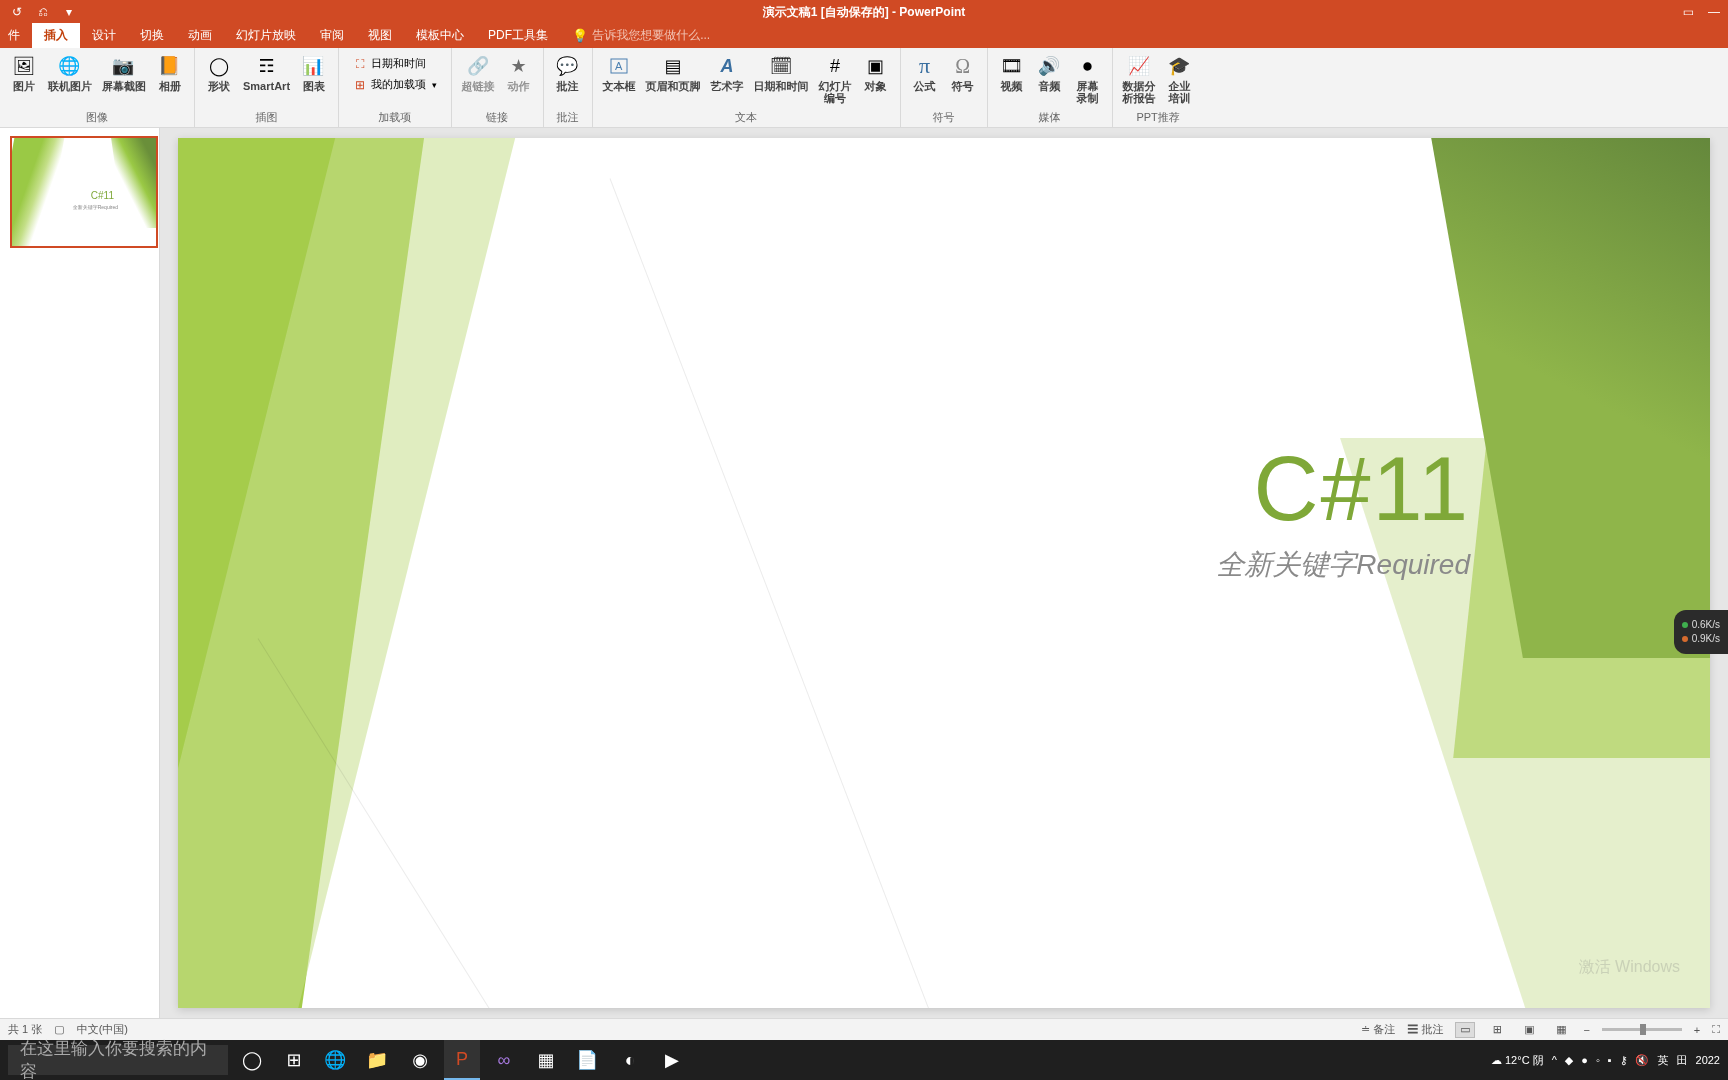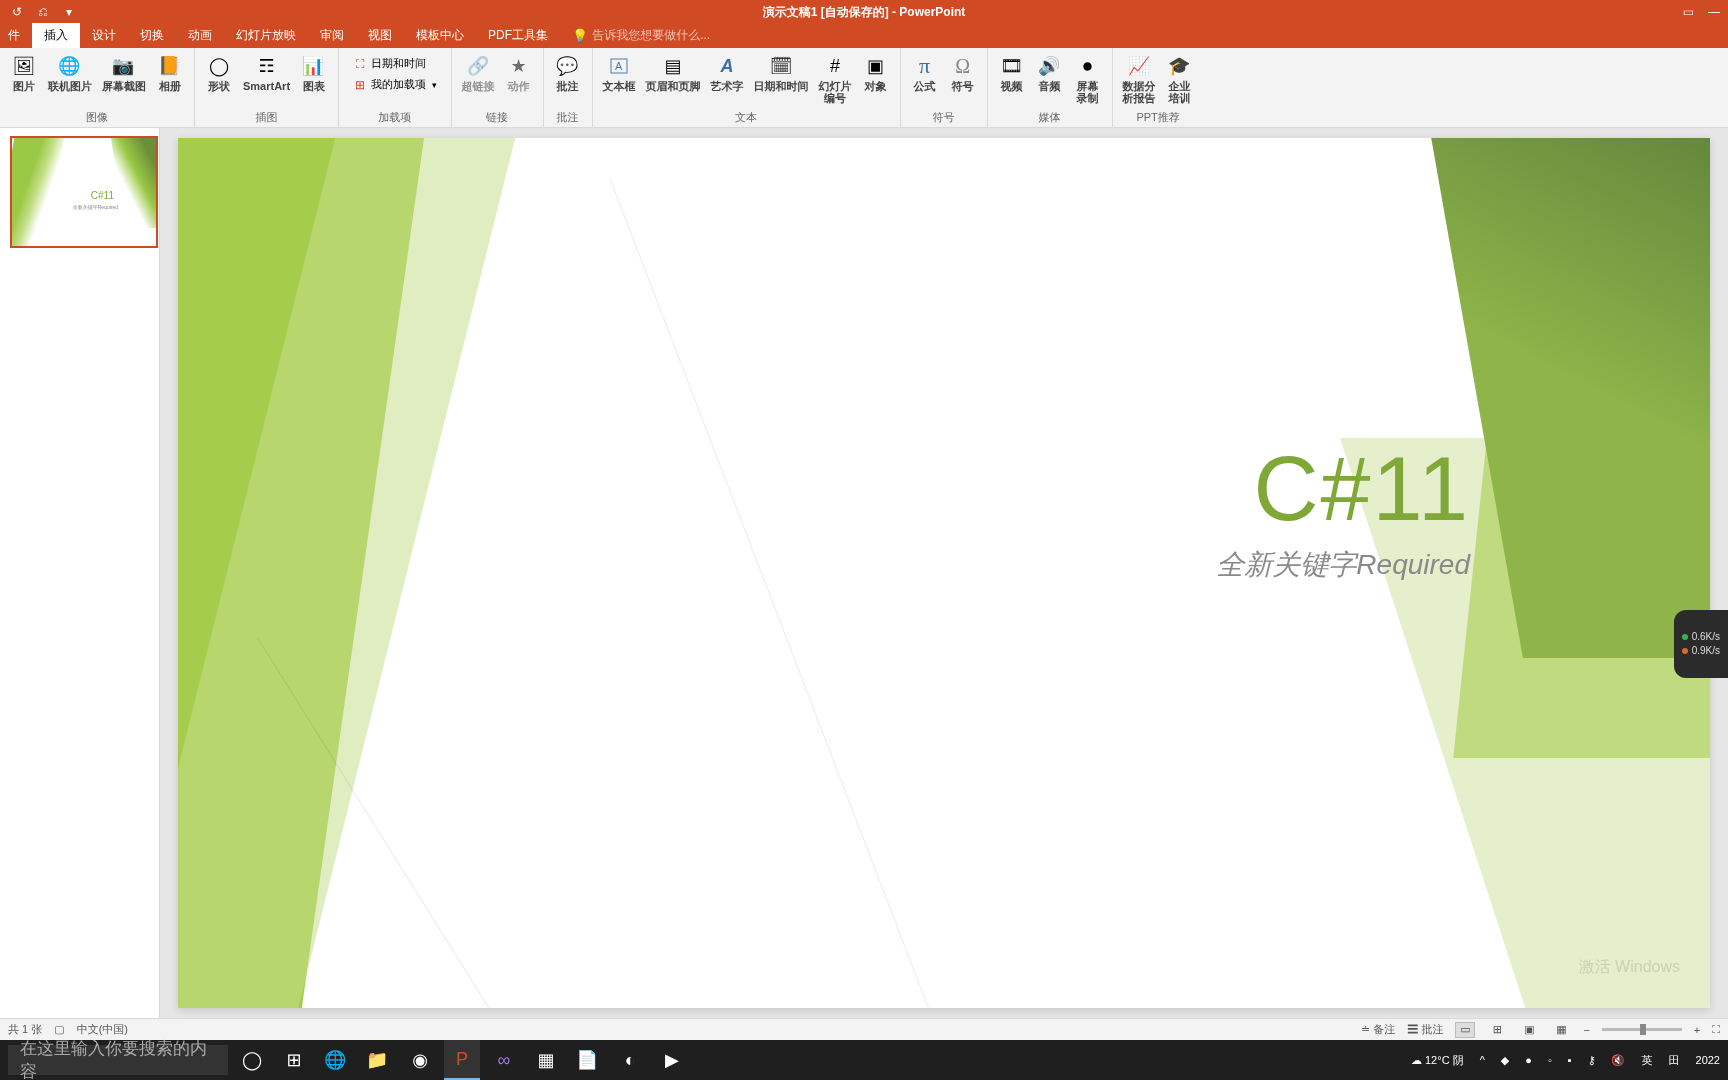--- a/index.html
+++ b/index.html
@@ -10,21 +10,21 @@
 .titlebar .qat { display: flex; align-items: center; gap: 8px; padding-left: 8px; }
 .titlebar .qat span { width: 18px; height: 18px; display: inline-flex; align-items: center; justify-content: center; cursor: pointer; }
 .titlebar .title { position: absolute; left: 50%; transform: translateX(-50%); font-weight: bold; }
 .titlebar .winctl { position: absolute; right: 8px; display: flex; gap: 14px; }
 .titlebar .winctl span { cursor: pointer; }
 
 
 .tabrow { height: 24px; background: #d04a24; display: flex; align-items: flex-end; position: relative; }
 .tabrow .tab { padding: 4px 12px 4px; font-size: 12px; color: #fff; cursor: pointer; }
 .tabrow .tab.first { padding-left: 8px; }
-.tabrow .tab.active { background: #fff; color: #000000; font-weight: 400; }
+.tabrow .tab.active { background: #fff; color: #c2410c; font-weight: 700; }
 .tabrow .tell { display: flex; align-items: center; gap: 4px; color: #f3c4b5; font-size: 12px; margin-left: 12px; padding-bottom: 4px; }
 .tabrow .tell .bulb { font-size: 13px; }
 
 
 .ribbon { height: 80px; background: #f3f3f3; border-bottom: 1px solid #d9d9d9; display: flex; }
 .group { border-right: 1px solid #d9d9d9; display: flex; flex-direction: column; justify-content: space-between; padding: 4px 6px 0; }
 .group .buttons { display: flex; gap: 2px; align-items: flex-start; }
 .group .glabel { text-align: center; font-size: 11px; color: #666; padding: 2px 0 2px; }
 .btn { display: flex; flex-direction: column; align-items: center; gap: 2px; padding: 2px 4px; cursor: pointer; min-width: 36px; }
 .btn .ic { width: 24px; height: 24px; display: flex; align-items: center; justify-content: center; font-size: 18px; }
@@ -63,25 +63,25 @@
 .statusbar .vbtn.active { background: #ddd; border-color: #bbb; }
 .statusbar .zoomsl { width: 80px; height: 3px; background: #bbb; position: relative; }
 .statusbar .zoomsl .h { position: absolute; left: 38px; top: -4px; width: 6px; height: 11px; background: #888; }
 
 
 .taskbar { height: 40px; background: #1f1f1f; display: flex; align-items: center; color: #fff; font-size: 12px; padding: 0 8px; gap: 6px; }
 .taskbar .search { flex: 0 0 220px; background: #333; height: 30px; display: flex; align-items: center; padding: 0 12px; color: #aaa; font-size: 17px; }
 .taskbar .ticon { width: 36px; height: 40px; display: flex; align-items: center; justify-content: center; cursor: pointer; font-size: 18px; }
 .taskbar .ticon.active { border-bottom: 2px solid #76b9ed; background: #333; }
 .taskbar .spacer { flex: 1; }
-.taskbar .tray { display: flex; align-items: center; gap: 16px; font-size: 11px; }
+.taskbar .tray { display: flex; align-items: center; gap: 8px; font-size: 11px; }
 .taskbar .tray .ti { cursor: pointer; }
 
 
-.netbadge { position: absolute; right: 0; top: 610px; background: #2b2b2b; color: #ddd; border-radius: 12px 0 0 12px; padding: 20px 8px; font-size: 10px; line-height: 14px; }
+.netbadge { position: absolute; right: 0; top: 610px; background: #2b2b2b; color: #ddd; border-radius: 12px 0 0 12px; padding: 8px 8px; font-size: 10px; line-height: 14px; }
 .netbadge .dot { display:inline-block; width:6px; height:6px; border-radius:50%; margin-right:4px; }
 .netbadge .up { background:#3fae4e; }
 .netbadge .dn { background:#d66b2e; }
 
 svg { display: block; }
 </style>
 </head>
 <body>
 
 <div class="titlebar">

